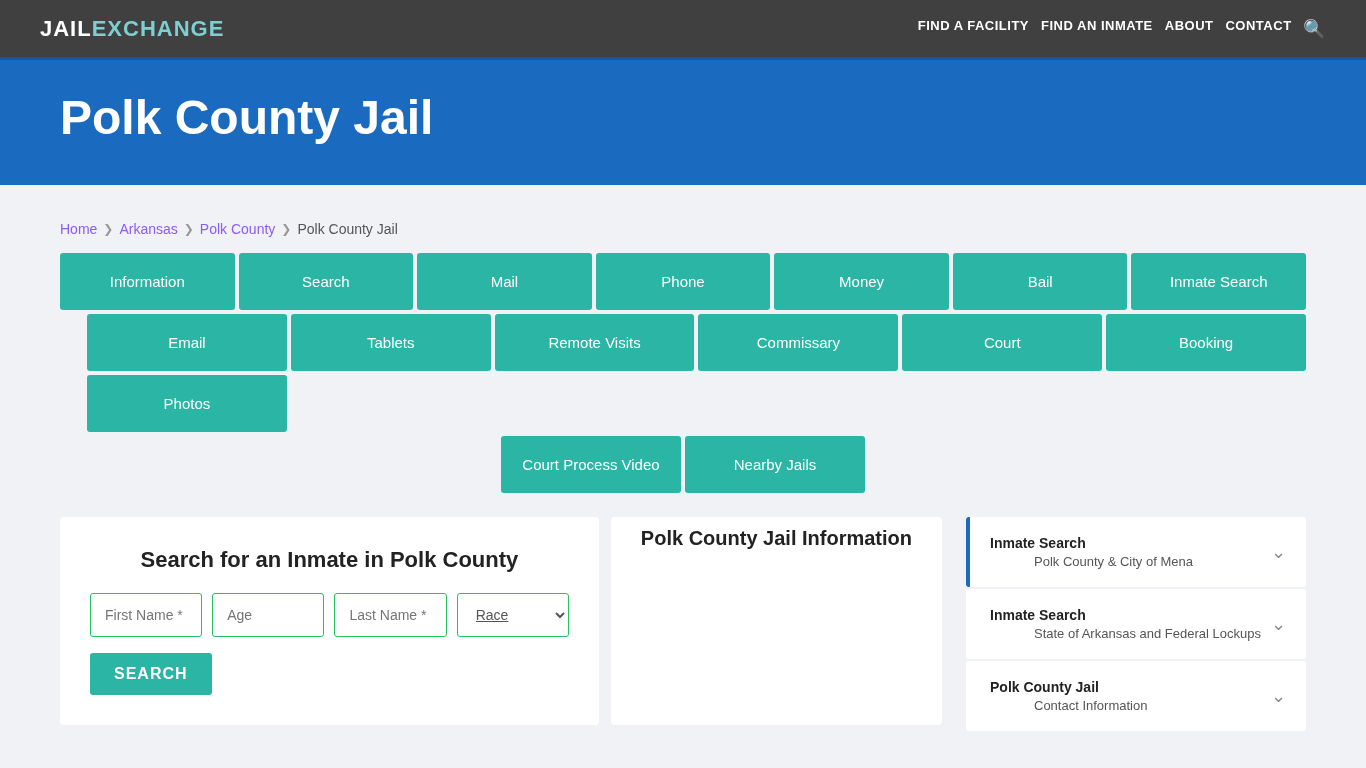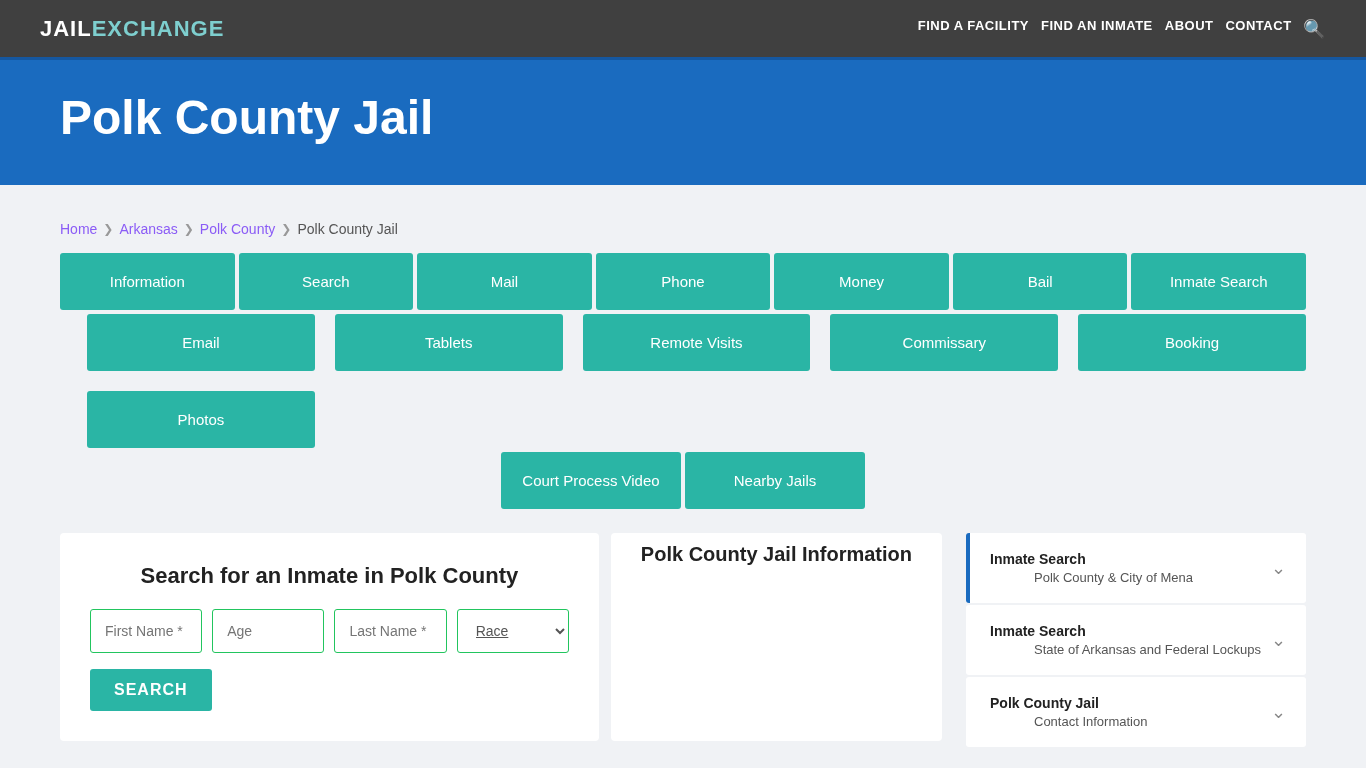--- a/index.html
+++ b/index.html
@@ -76,22 +76,22 @@
 
     
     .btn-grid {
       display: grid;
       grid-template-columns: repeat(7, 1fr);
       gap: 4px;
       margin-bottom: 4px;
     }
     .btn-grid-row2 {
       display: grid;
-      grid-template-columns: repeat(5, 1fr);
-      gap: 20px;
+      grid-template-columns: repeat(6, 1fr);
+      gap: 4px;
       margin-bottom: 4px;
       margin-left: 27px;
     }
     .btn-grid-row3 {
       display: flex;
       justify-content: center;
       gap: 4px;
       margin-bottom: 24px;
     }
     .nav-btn {
@@ -254,20 +254,21 @@
     <button class="nav-btn">Money</button>
     <button class="nav-btn">Bail</button>
     <button class="nav-btn">Inmate Search</button>
   </div>
 
   <div class="btn-grid-row2">
     <button class="nav-btn">Email</button>
     <button class="nav-btn">Tablets</button>
     <button class="nav-btn">Remote Visits</button>
     <button class="nav-btn">Commissary</button>
+    <button class="nav-btn">Court</button>
     <button class="nav-btn">Booking</button>
     <button class="nav-btn">Photos</button>
   </div>
 
   <div class="btn-grid-row3">
     <button class="nav-btn wide">Court Process Video</button>
     <button class="nav-btn wide">Nearby Jails</button>
   </div>
 
   <div class="main-layout">

